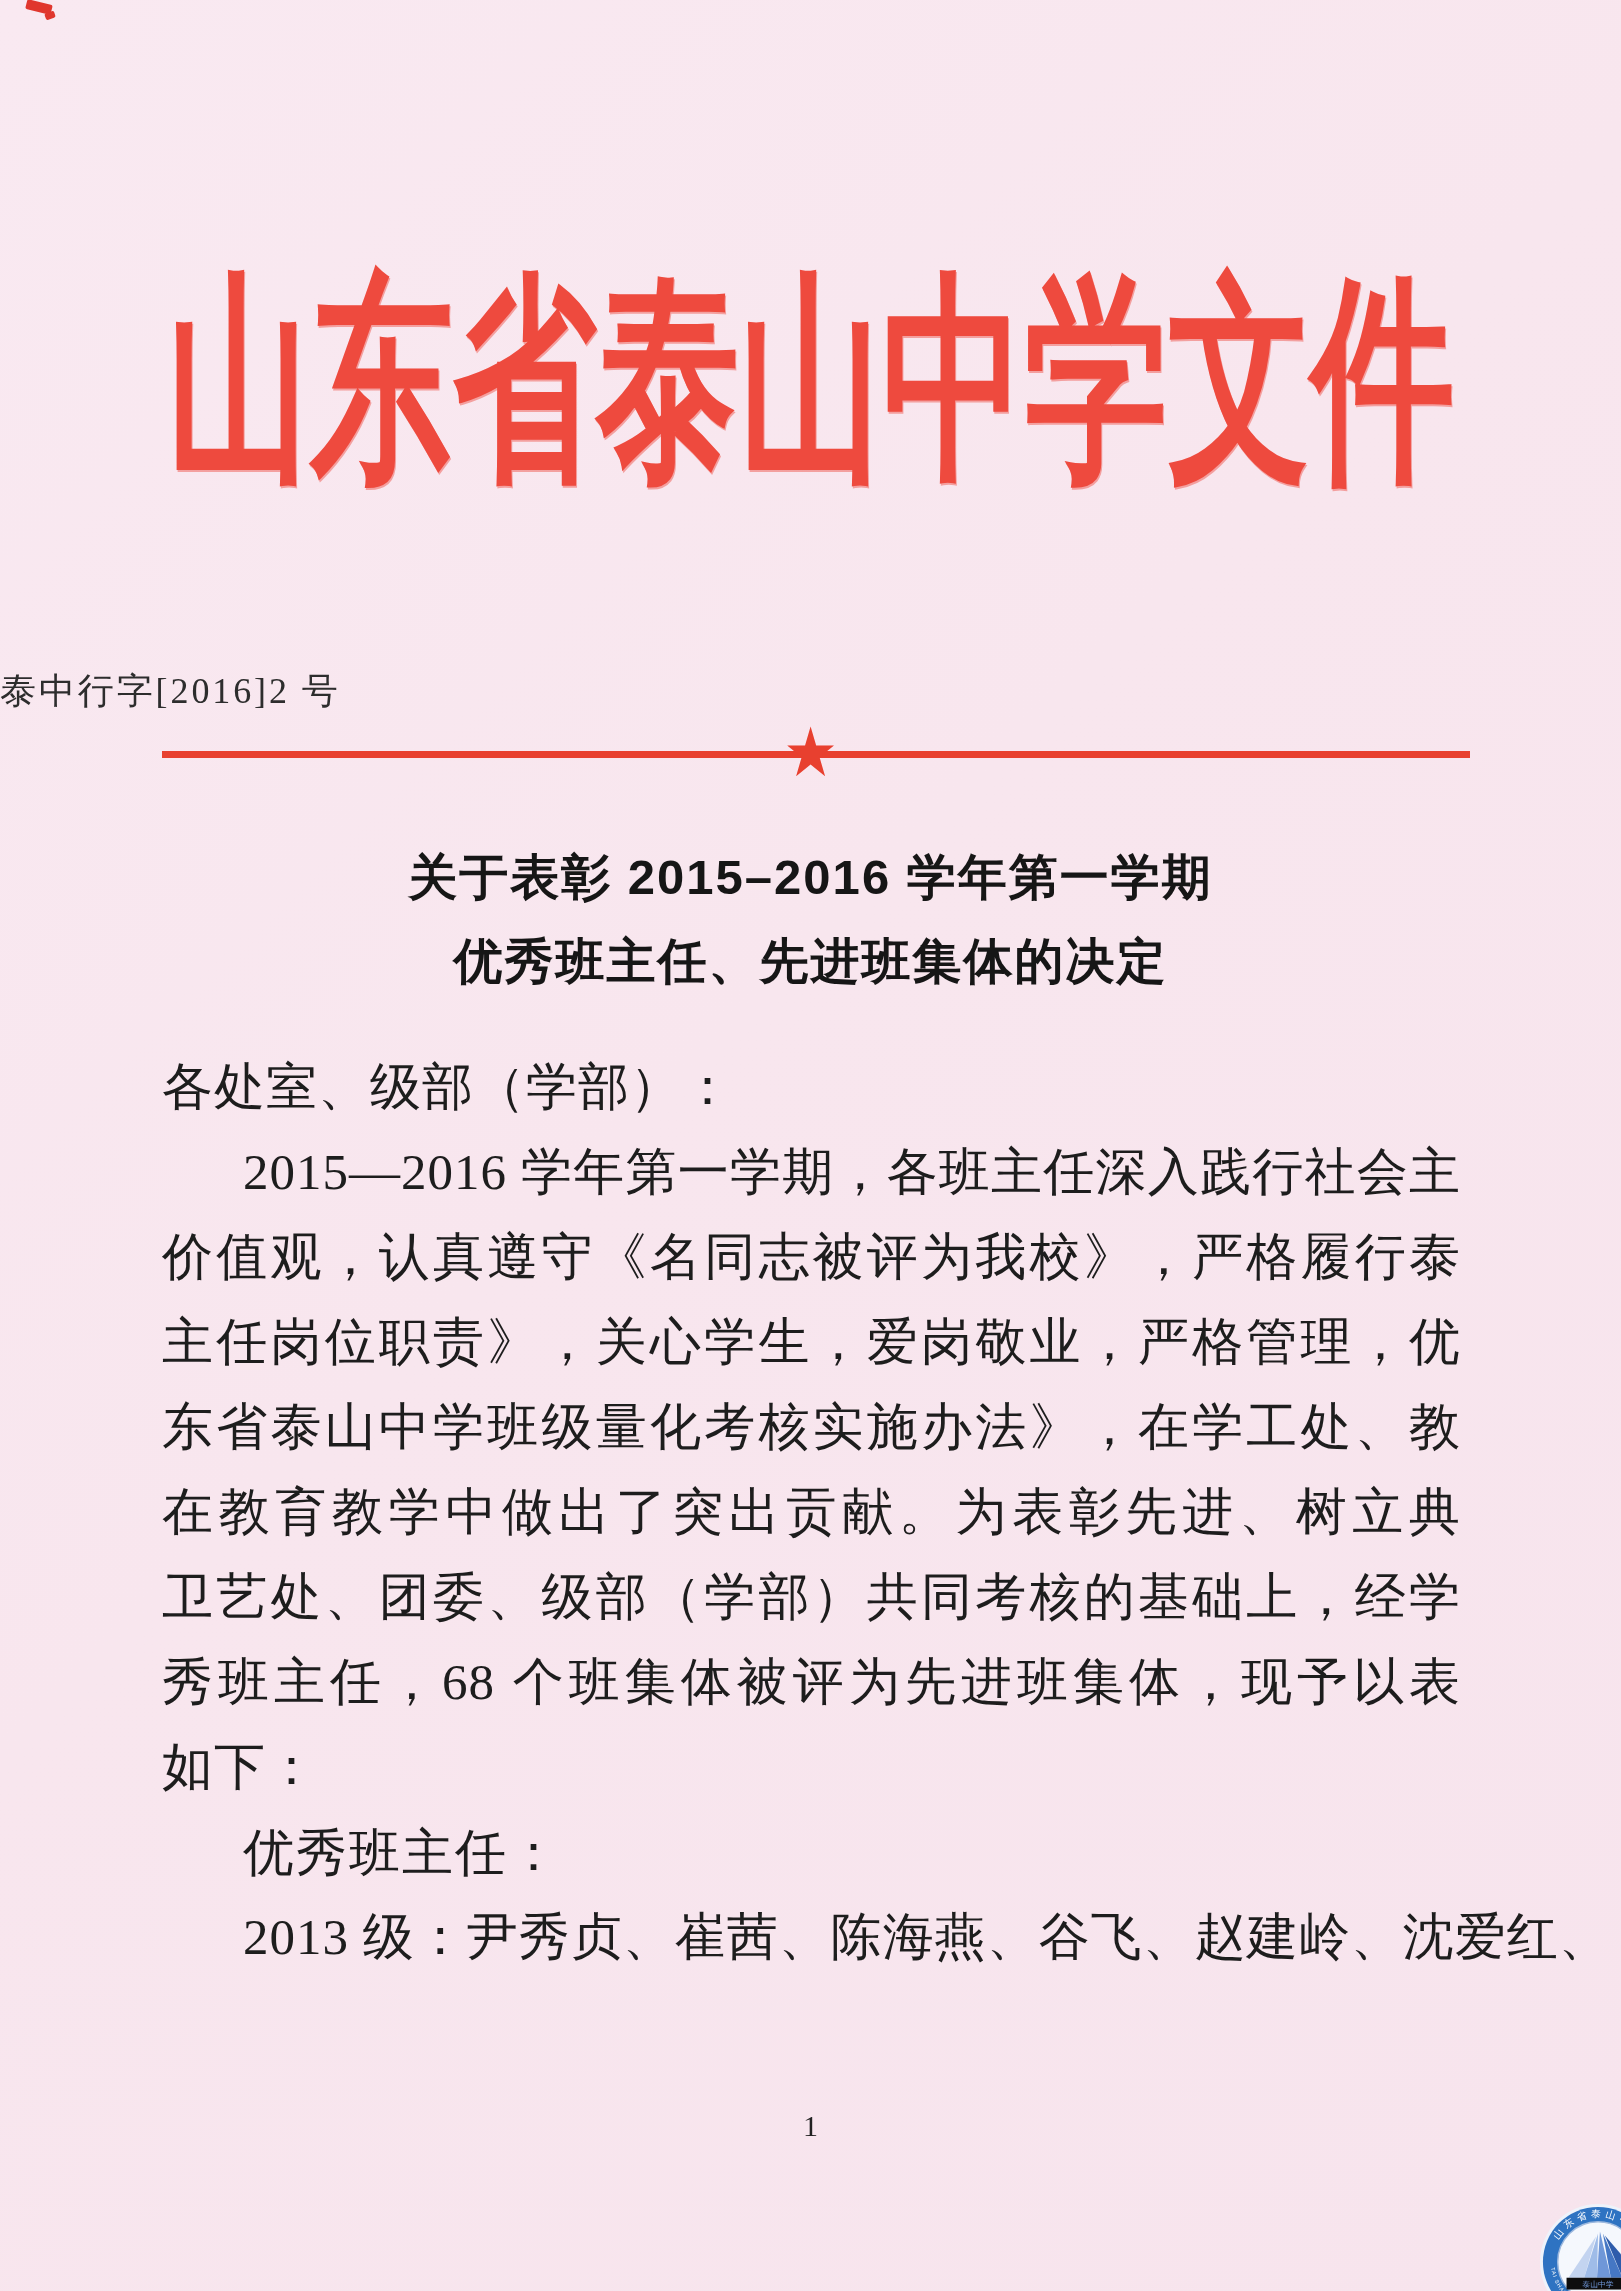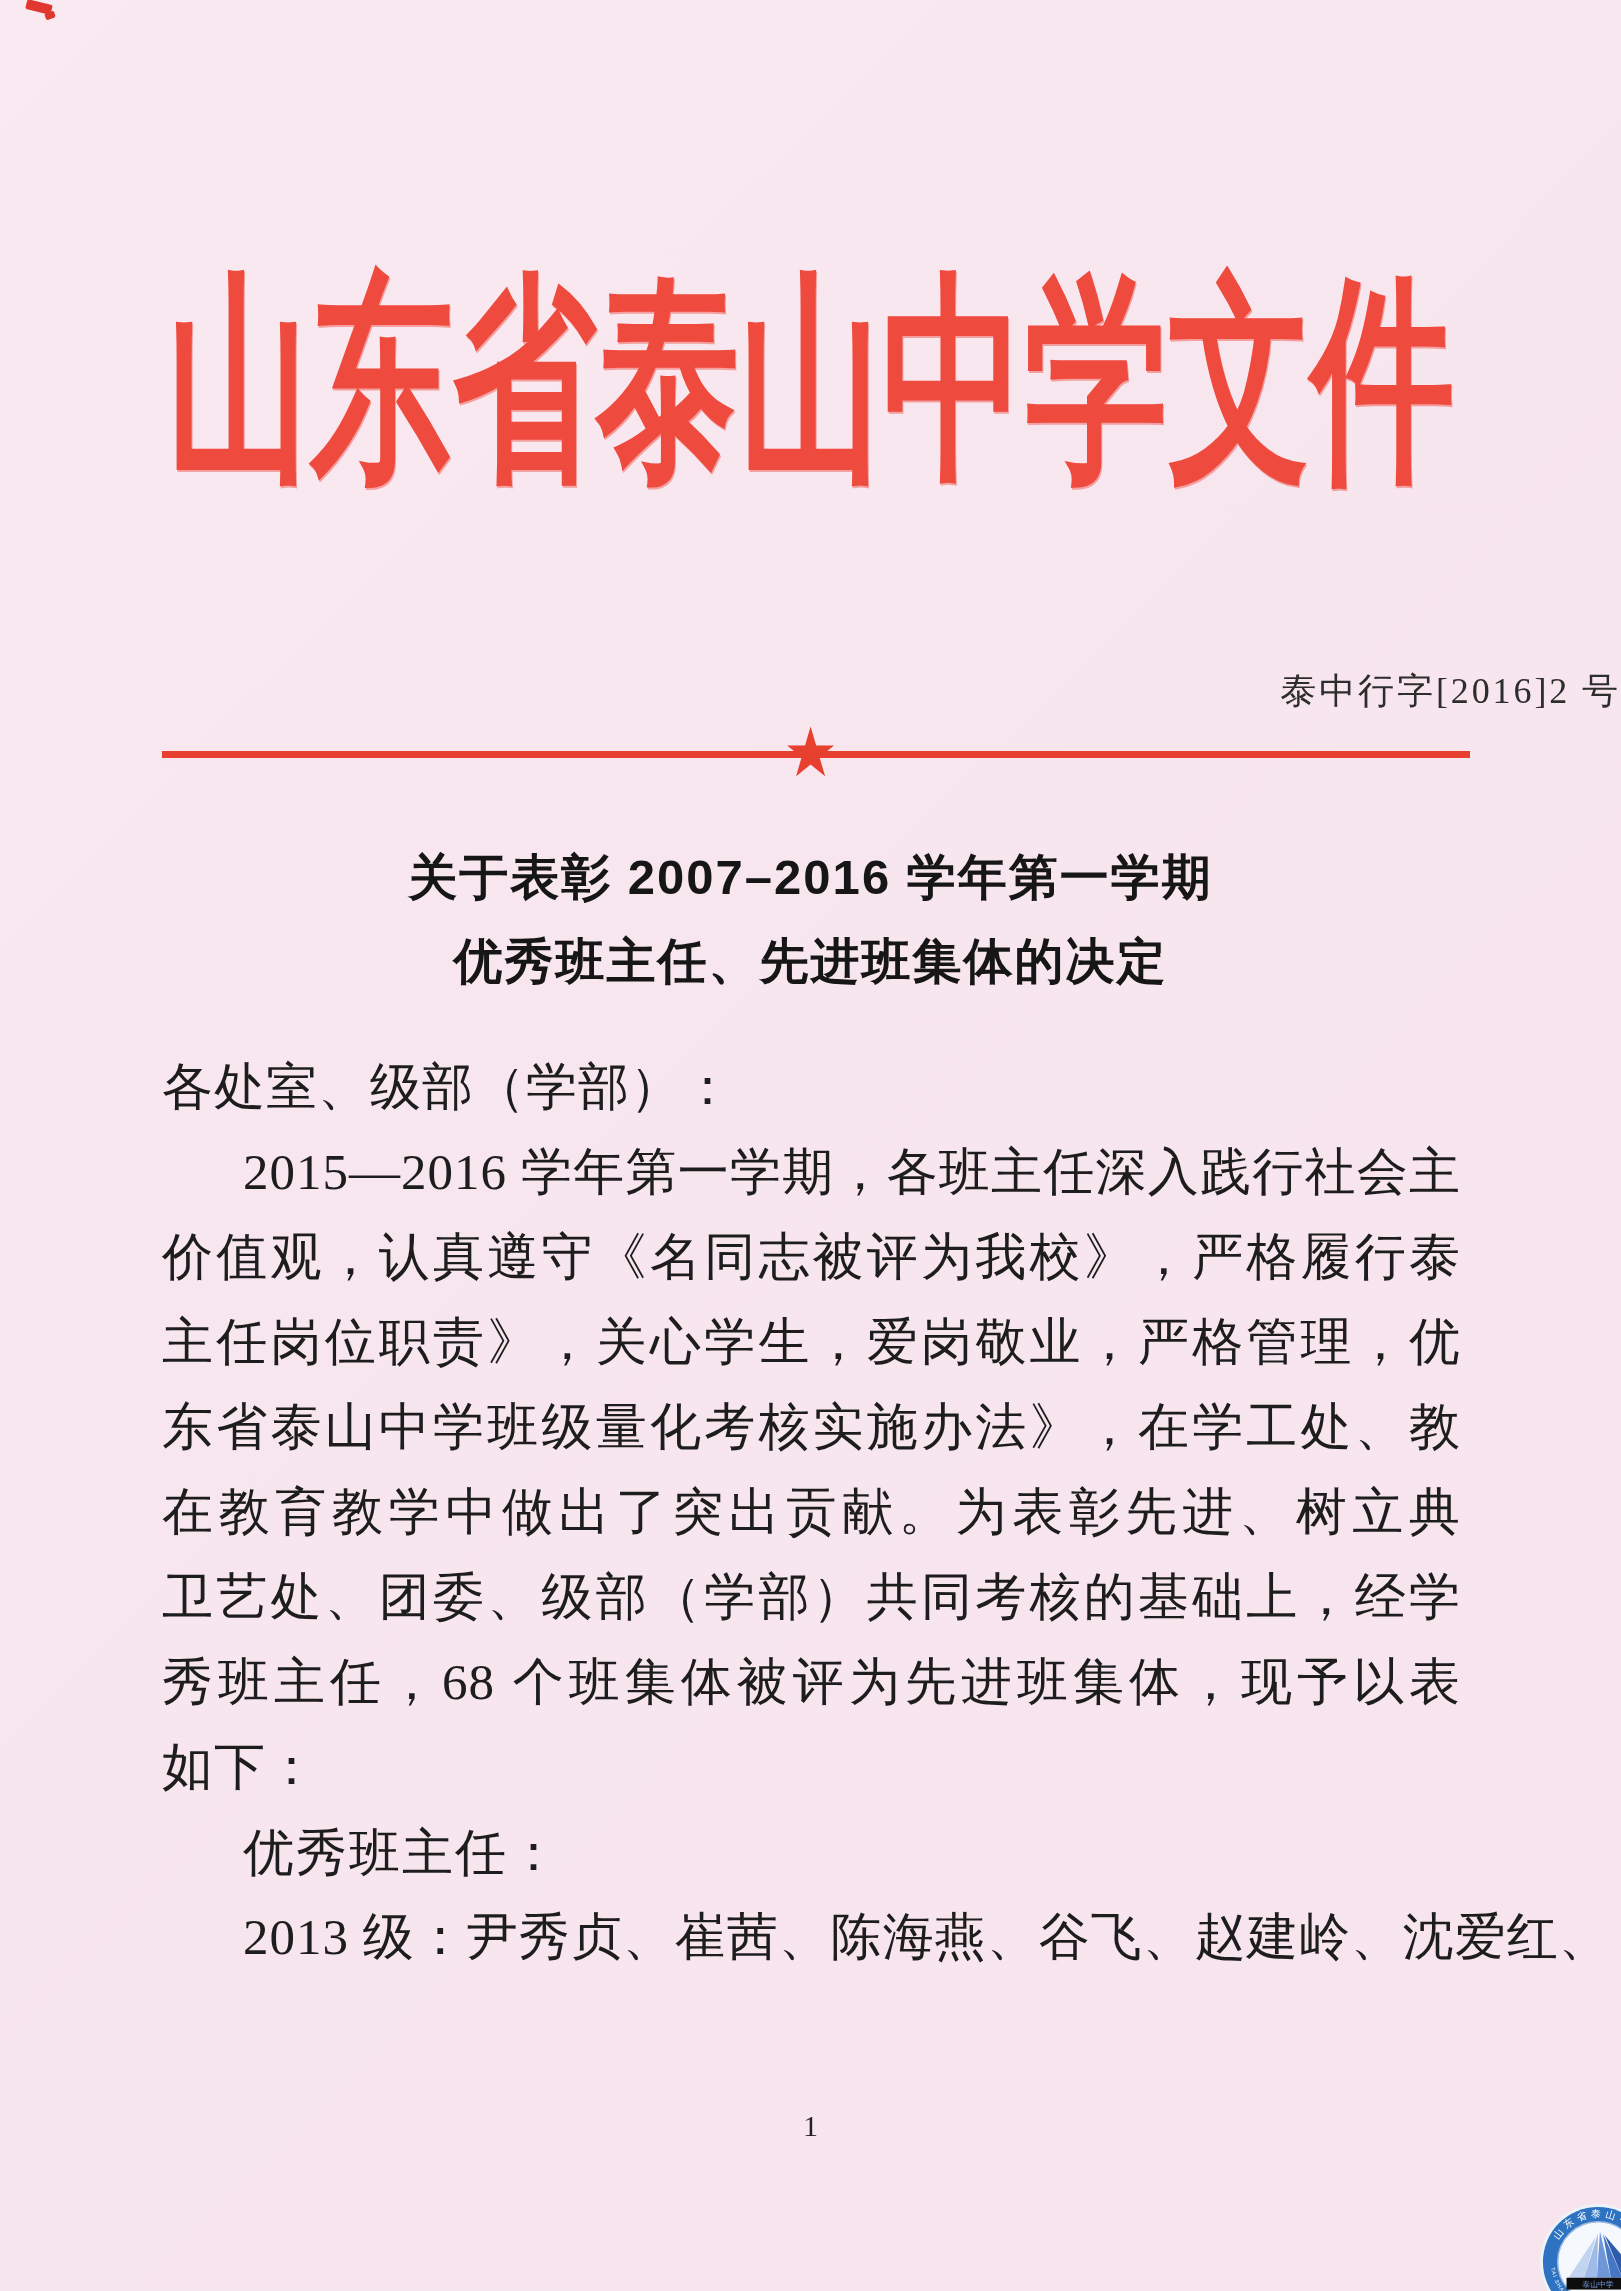--- a/index.html
+++ b/index.html
@@ -23,22 +23,22 @@
     font-weight:bold;
     color:#ee4a3e;
     letter-spacing:0px;
     transform:scaleY(1.55);
     transform-origin:top center;
     text-shadow:1px 1px 0 rgba(238,74,62,.45);
     white-space:nowrap;
   }
   .doc-number{
     position:absolute;left:0;right:0;top:667px;
-    text-align:right;
-    font-size:36px;letter-spacing:2.9px;color:#2d2d2d;padding-left:24px;
+    text-align:left;
+    font-size:36px;letter-spacing:2.9px;color:#2d2d2d;
   }
   .divider{
     position:absolute;left:162px;top:751px;
     width:1308px;height:6.9px;
     background:#e8402f;
   }
   .divider-star{
     position:absolute;left:50%;top:718px;
     transform:translateX(-50%) scaleY(1.12);
     transform-origin:top center;
@@ -86,21 +86,21 @@
   <div class="speck s2"></div>
 
   <div class="org-title">山东省泰山中学文件</div>
 
   <div class="doc-number">泰中行字[2016]2 号</div>
 
   <div class="divider"></div>
   <div class="divider-star">★</div>
 
   <div class="decision-title">
-    <div>关于表彰 2007–2016 学年第一学期</div>
+    <div>关于表彰 2015–2016 学年第一学期</div>
     <div>优秀班主任、先进班集体的决定</div>
   </div>
 
   <div class="body-block">
     <div class="line">各处室、级部（学部）：</div>
     <div class="line fill indent">2015—2016 学年第一学期，各班主任深入践行社会主义核心</div>
     <div class="line fill">价值观，认真遵守《名同志被评为我校》，严格履行泰山中学《班</div>
     <div class="line fill">主任岗位职责》，关心学生，爱岗敬业，严格管理，优秀班主任，</div>
     <div class="line fill">东省泰山中学班级量化考核实施办法》，在学工处、教务处、体</div>
     <div class="line fill">在教育教学中做出了突出贡献。为表彰先进、树立典型，依据《山</div>

